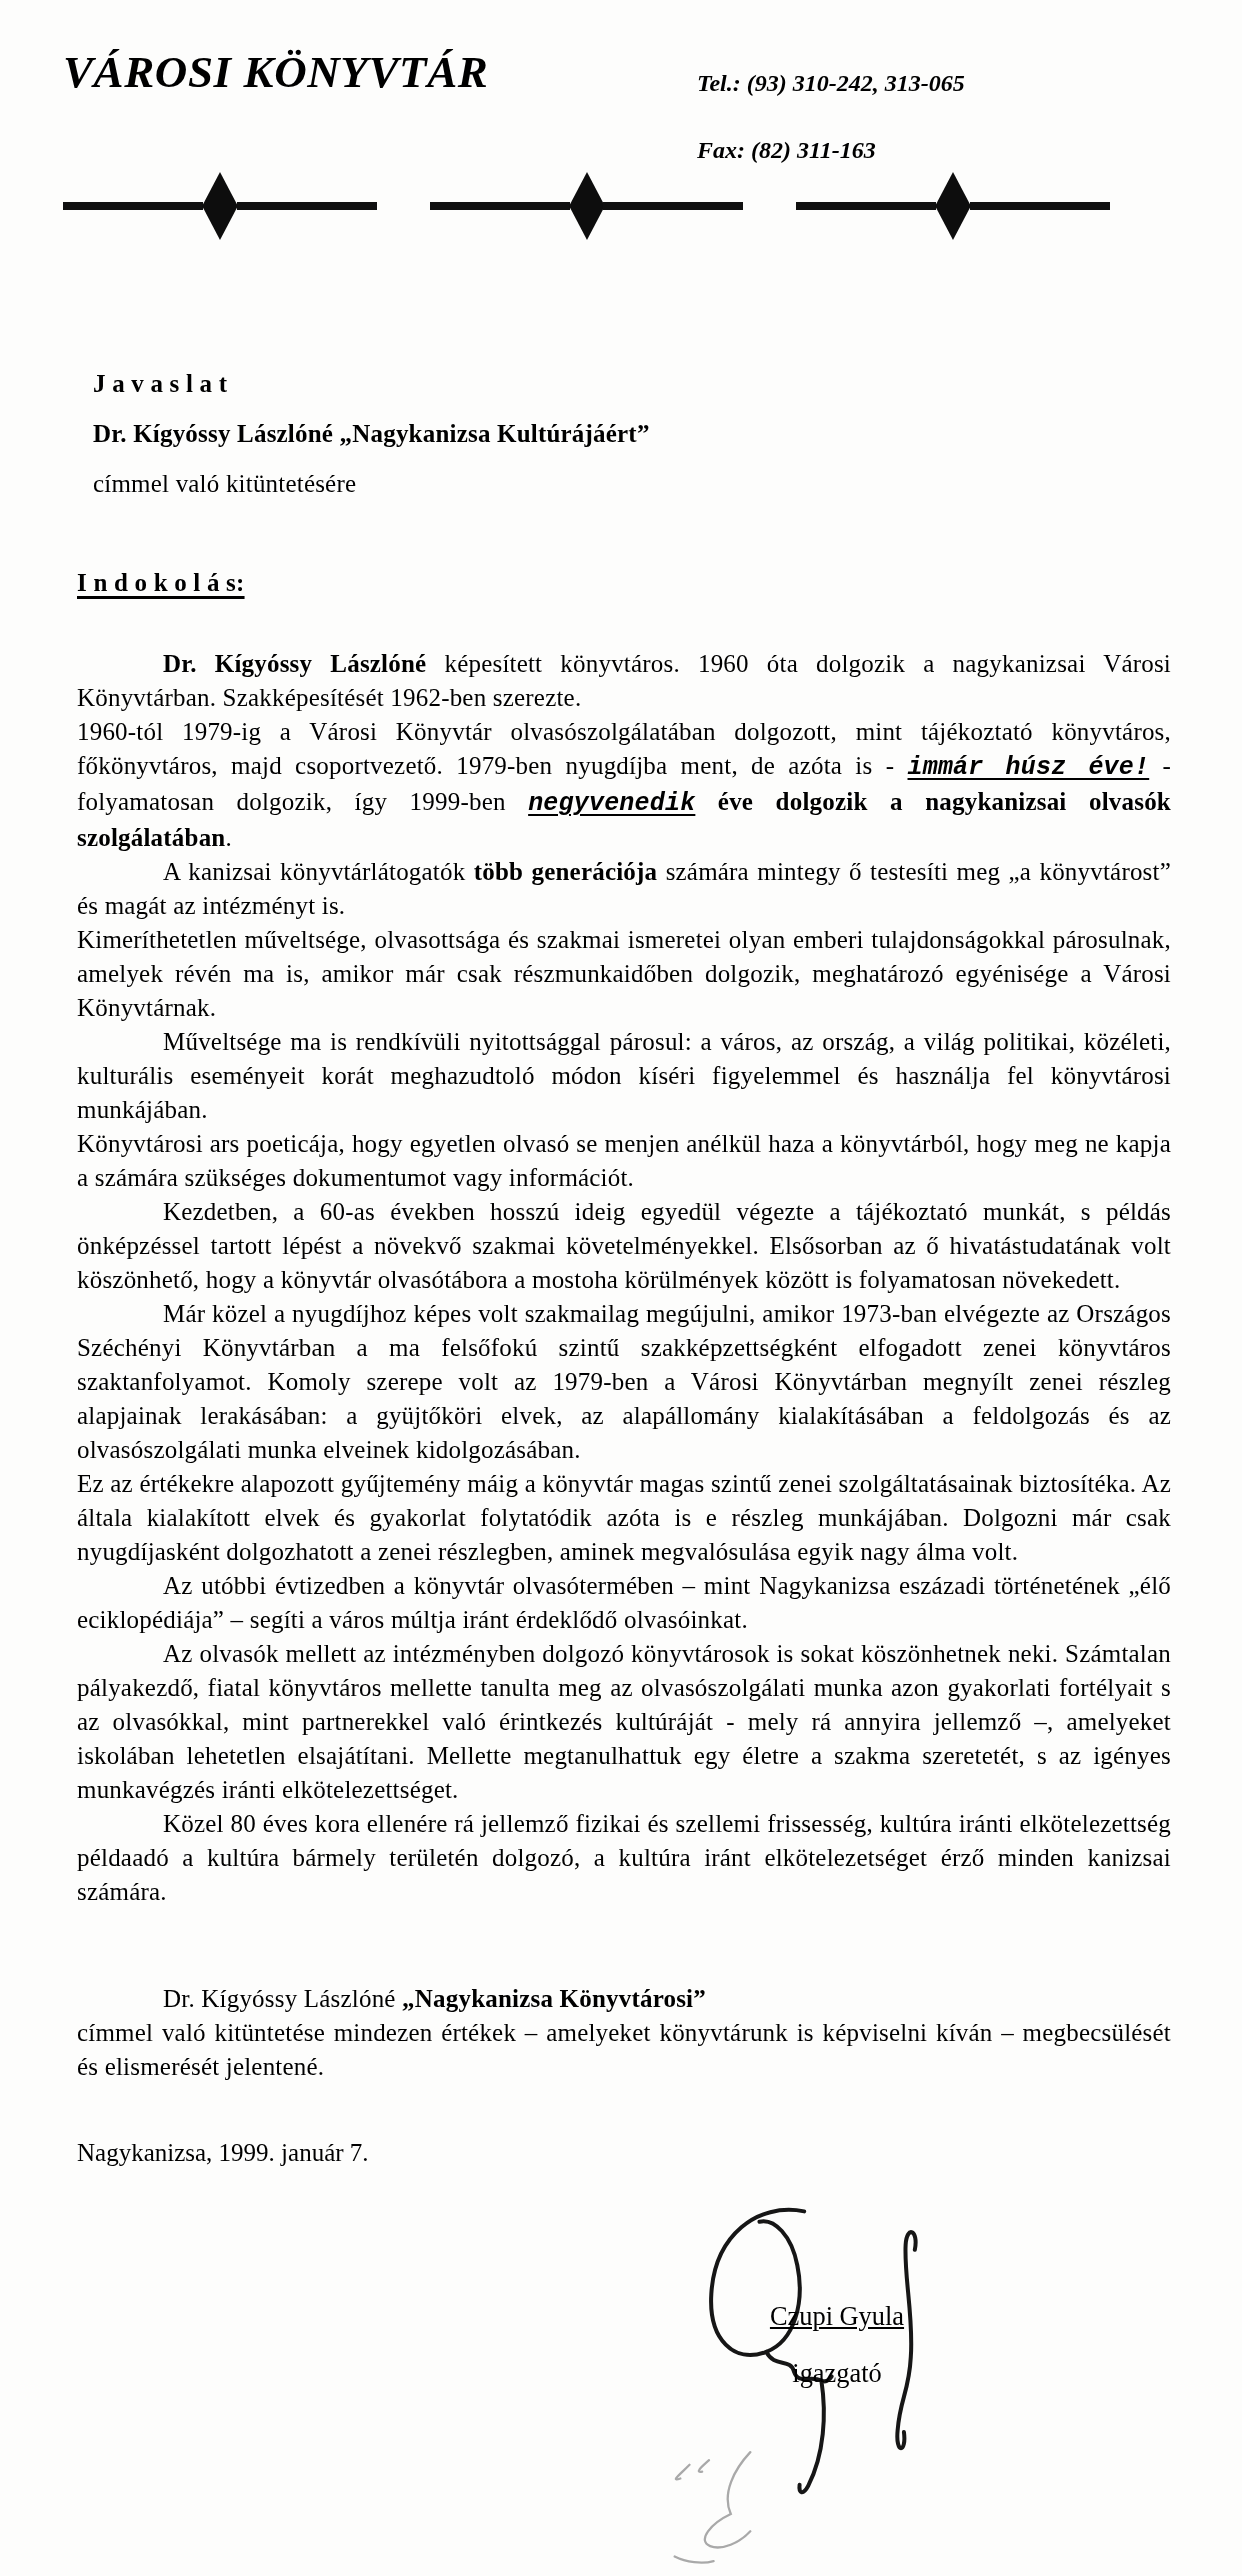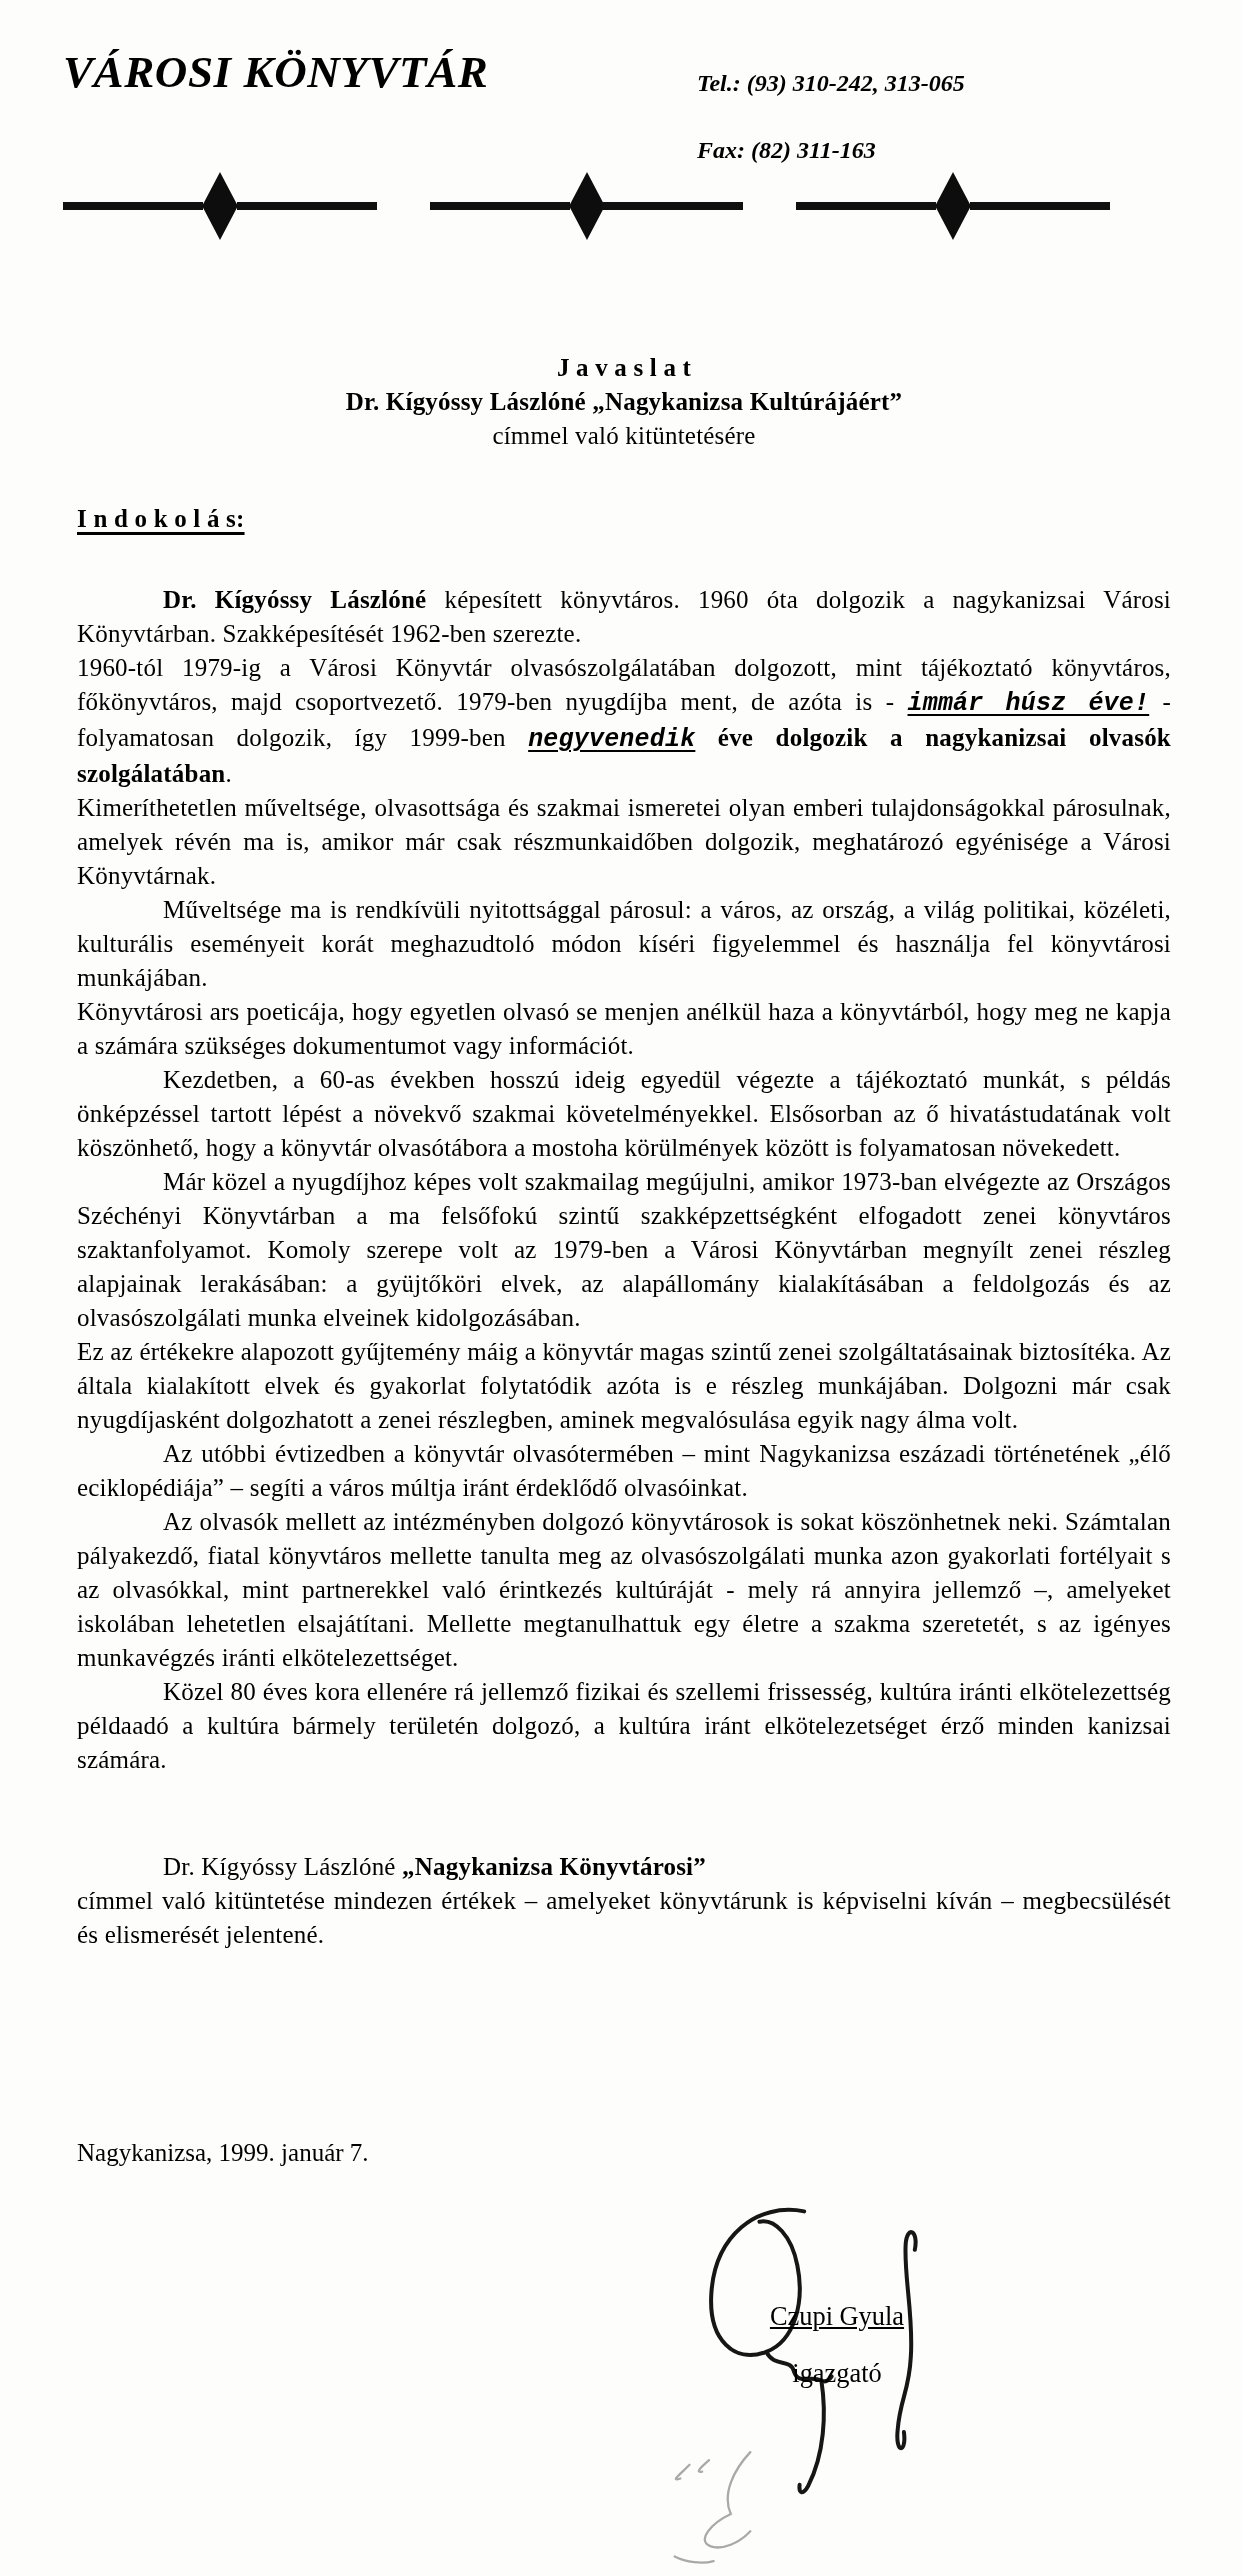--- a/index.html
+++ b/index.html
@@ -31,21 +31,21 @@
     display:flex;gap:53px;
   }
   .seg{flex:1;display:flex;align-items:center;}
   .bar{flex:1;height:8.6px;background:#101010;}
   .diamond{flex:0 0 auto;margin:0 -1.1px;}
   
   .docbody{
     position:absolute;top:351px;left:77px;width:1094px;
     font-size:25px;line-height:34px;letter-spacing:0.2px;
   }
-  .subject-line{margin:0;text-align:center;}
+  .subject-line{margin:16px;}
   .bold{font-weight:bold;}
   .section-heading{
     margin:49px 0 0 0;font-weight:bold;
     text-decoration:underline;
     text-decoration-thickness:2.9px;
     text-underline-offset:5.2px;
     display:inline-block;
     font-family:Liberation Serif, serif;
   }
   .paragraphs{margin-top:47px;}
@@ -115,20 +115,21 @@
   <main class="docbody">
     <p class="subject-line bold">J a v a s l a t</p>
     <p class="subject-line bold">Dr. Kígyóssy Lászlóné „Nagykanizsa Kultúrájáért”</p>
     <p class="subject-line">címmel való kitüntetésére</p>
 
     <span class="section-heading">I n d o k o l á s:</span>
 
     <div class="paragraphs" id="paragraphs">
         <p class="para indent"><span class="run-bold">Dr. Kígyóssy Lászlóné</span><span class="run-normal"> képesített könyvtáros. 1960 óta dolgozik a nagykanizsai Városi Könyvtárban. Szakképesítését 1962-ben szerezte.</span></p>
         <p class="para"><span class="run-normal">1960-tól 1979-ig a Városi Könyvtár olvasószolgálatában dolgozott, mint tájékoztató könyvtáros, főkönyvtáros, majd csoportvezető. 1979-ben nyugdíjba ment, de azóta is - </span><span class="run-boldItalicUnderline">immár húsz éve!</span><span class="run-normal"> - folyamatosan dolgozik, így 1999-ben </span><span class="run-boldItalicUnderline">negyvenedik</span><span class="run-bold"> éve dolgozik a nagykanizsai olvasók szolgálatában</span><span class="run-normal">.</span></p>
+        <p class="para indent"><span class="run-normal">A kanizsai könyvtárlátogatók </span><span class="run-bold">több generációja</span><span class="run-normal"> számára mintegy ő testesíti meg „a könyvtárost” és magát az intézményt is.</span></p>
         <p class="para"><span class="run-normal">Kimeríthetetlen műveltsége, olvasottsága és szakmai ismeretei olyan emberi tulajdonságokkal párosulnak, amelyek révén ma is, amikor már csak részmunkaidőben dolgozik, meghatározó egyénisége a Városi Könyvtárnak.</span></p>
         <p class="para indent"><span class="run-normal">Műveltsége ma is rendkívüli nyitottsággal párosul: a város, az ország, a világ politikai, közéleti, kulturális eseményeit korát meghazudtoló módon kíséri figyelemmel és használja fel könyvtárosi munkájában.</span></p>
         <p class="para"><span class="run-normal">Könyvtárosi ars poeticája, hogy egyetlen olvasó se menjen anélkül haza a könyvtárból, hogy meg ne kapja a számára szükséges dokumentumot vagy információt.</span></p>
         <p class="para indent"><span class="run-normal">Kezdetben, a 60-as években hosszú ideig egyedül végezte a tájékoztató munkát, s példás önképzéssel tartott lépést a növekvő szakmai követelményekkel. Elsősorban az ő hivatástudatának volt köszönhető, hogy a könyvtár olvasótábora a mostoha körülmények között is folyamatosan növekedett.</span></p>
         <p class="para indent"><span class="run-normal">Már közel a nyugdíjhoz képes volt szakmailag megújulni, amikor 1973-ban elvégezte az Országos Széchényi Könyvtárban a ma felsőfokú szintű szakképzettségként elfogadott zenei könyvtáros szaktanfolyamot. Komoly szerepe volt az 1979-ben a Városi Könyvtárban megnyílt zenei részleg alapjainak lerakásában: a gyüjtőköri elvek, az alapállomány kialakításában a feldolgozás és az olvasószolgálati munka elveinek kidolgozásában.</span></p>
         <p class="para"><span class="run-normal">Ez az értékekre alapozott gyűjtemény máig a könyvtár magas szintű zenei szolgáltatásainak biztosítéka. Az általa kialakított elvek és gyakorlat folytatódik azóta is e részleg munkájában. Dolgozni már csak nyugdíjasként dolgozhatott a zenei részlegben, aminek megvalósulása egyik nagy álma volt.</span></p>
         <p class="para indent"><span class="run-normal">Az utóbbi évtizedben a könyvtár olvasótermében – mint Nagykanizsa eszázadi történetének „élő eciklopédiája” – segíti a város múltja iránt érdeklődő olvasóinkat.</span></p>
         <p class="para indent"><span class="run-normal">Az olvasók mellett az intézményben dolgozó könyvtárosok is sokat köszönhetnek neki. Számtalan pályakezdő, fiatal könyvtáros mellette tanulta meg az olvasószolgálati munka azon gyakorlati fortélyait s az olvasókkal, mint partnerekkel való érintkezés kultúráját - mely rá annyira jellemző –, amelyeket iskolában lehetetlen elsajátítani. Mellette megtanulhattuk egy életre a szakma szeretetét, s az igényes munkavégzés iránti elkötelezettséget.</span></p>
         <p class="para indent"><span class="run-normal">Közel 80 éves kora ellenére rá jellemző fizikai és szellemi frissesség, kultúra iránti elkötelezettség példaadó a kultúra bármely területén dolgozó, a kultúra iránt elkötelezetséget érző minden kanizsai számára.</span></p>
         <p class="para indent gap-before"><span class="run-normal">Dr. Kígyóssy Lászlóné </span><span class="run-bold">„Nagykanizsa Könyvtárosi”</span></p>

